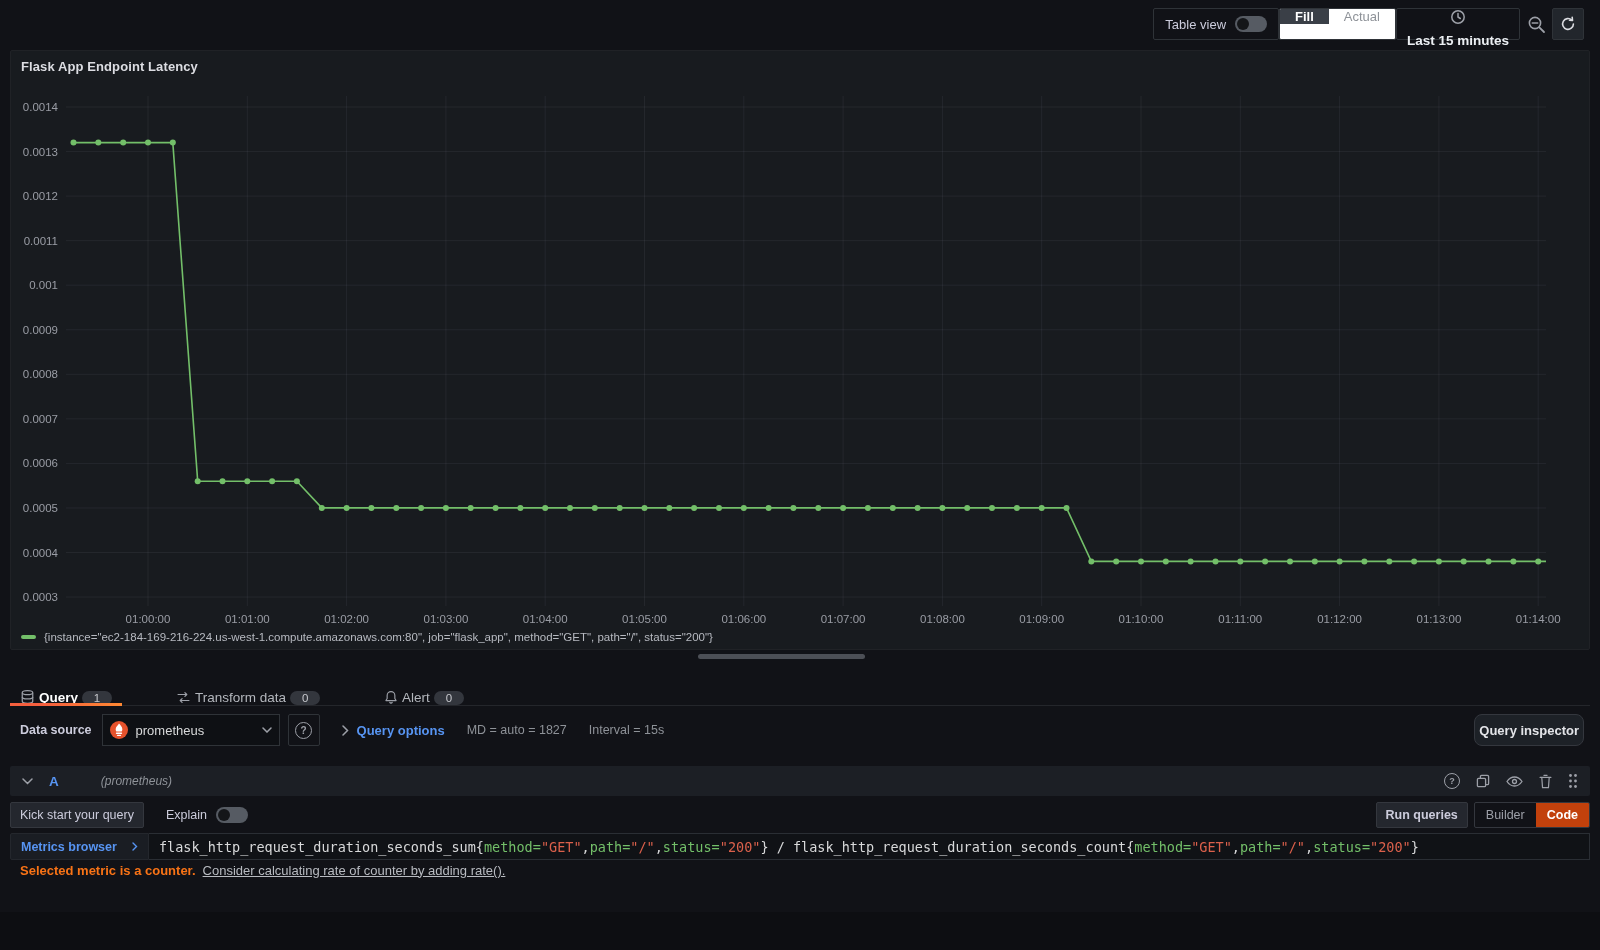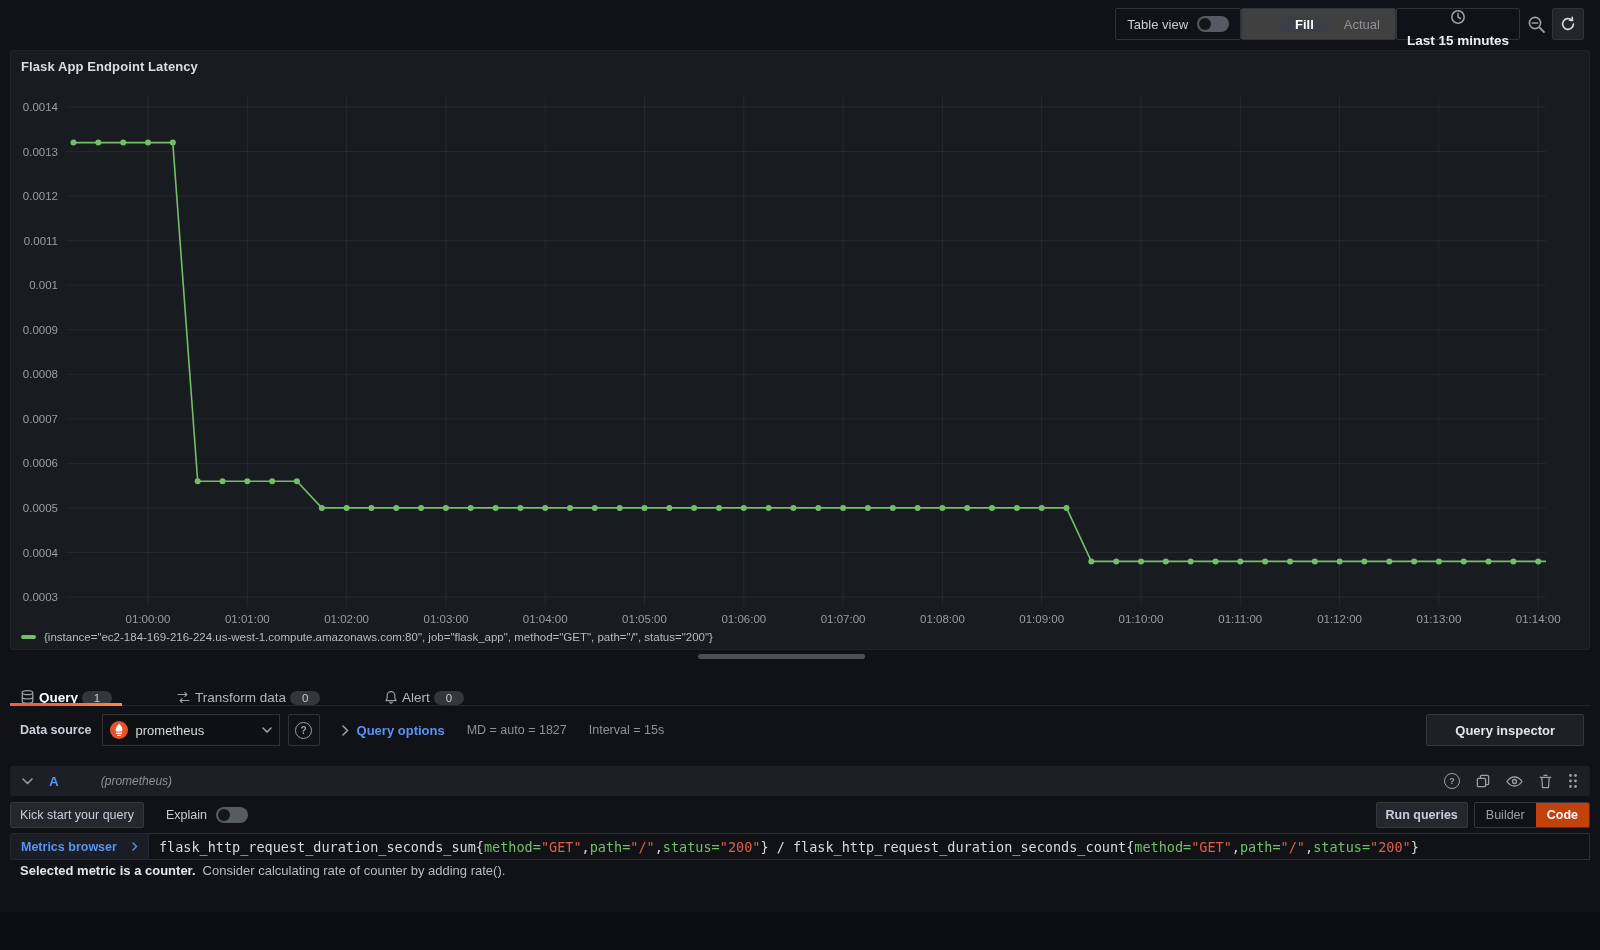--- a/index.html
+++ b/index.html
@@ -7,21 +7,21 @@
         font-family:"Liberation Sans","DejaVu Sans",sans-serif;color:#d8d9da;-webkit-font-smoothing:antialiased;}
   svg{display:block}
   .icon{display:inline-flex;align-items:center;justify-content:center;color:#9da0a8;}
 
   
   .topbar{position:absolute;top:8px;right:16px;display:flex;align-items:center;height:32px;}
   .tb-box{height:32px;display:flex;align-items:center;gap:9px;padding:0 11px;border:1px solid #2f3338;border-radius:2px;background:#111217;box-sizing:border-box;}
   .tb-label{font-size:13px;color:#ccccdc;}
   .toggle{width:32px;height:16px;border-radius:9px;background:#565b63;position:relative;cursor:pointer;flex:0 0 auto;}
   .toggle::after{content:"";position:absolute;left:2px;top:2px;width:12px;height:12px;border-radius:50%;background:#141619;}
-  .seg-group{display:flex;align-items:center;height:32px;border:1px solid #2f3338;border-radius:2px;overflow:hidden;box-sizing:border-box;background:#404040;padding-left:38px;}
+  .seg-group{display:flex;align-items:flex-start;height:32px;border:1px solid #2f3338;border-radius:2px;overflow:hidden;box-sizing:border-box;background:#ffffff;}
   .seg{display:flex;align-items:center;padding:0 15px;font-size:13px;color:#8e9298;cursor:pointer;}
   .seg.active{background:#3a3f47;color:#ffffff;font-weight:700;}
   .timepicker{height:32px;display:flex;align-items:center;gap:8px;padding:0 10px;border:1px solid #2f3338;border-radius:2px;box-sizing:border-box;cursor:pointer;flex-direction:column;}
   .timepicker .tp-text{font-size:13.5px;font-weight:700;color:#eceff3;}
   .iconbtn{width:32px;height:32px;display:flex;align-items:center;justify-content:center;border-radius:2px;cursor:pointer;box-sizing:border-box;color:#ccccdc;}
   .iconbtn.bordered{border:1px solid #2f3338;background:#22262c;}
 
   
   .panel{position:absolute;left:10px;top:50px;width:1580px;height:600px;background:#181b1f;border:1px solid #202226;border-radius:2px;box-sizing:border-box;}
   .panel-title{position:absolute;left:10px;top:8px;font-size:13px;font-weight:600;color:#dcdde2;letter-spacing:.1px;}
@@ -46,21 +46,21 @@
   .ds-row{position:absolute;left:10px;top:714px;right:16px;height:32px;display:flex;align-items:center;}
   .ds-label{font-size:12.5px;font-weight:600;color:#ccccdc;margin:0 10px;}
   .ds-select{width:178px;height:32px;display:flex;align-items:center;gap:8px;padding:0 7px;background:#0e1014;border:1px solid #2f3338;border-radius:0;box-sizing:border-box;cursor:pointer;}
   .ds-select .ds-value{flex:1;font-size:13px;color:#d8d9da;}
   .help-btn{width:32px;height:32px;margin-left:8px;display:flex;align-items:center;justify-content:center;border:1px solid #2f3338;border-radius:2px;cursor:pointer;box-sizing:border-box;}
   .qcircle{width:15px;height:15px;border:1.4px solid #9da0a8;border-radius:50%;display:flex;align-items:center;justify-content:center;font-size:10px;color:#9da0a8;font-weight:700;}
   .qo-chev{margin-left:22px;}
   .qo-link{margin-left:8px;font-size:13px;font-weight:600;color:#5794F2;cursor:pointer;}
   .qo-meta{margin-left:22px;font-size:12.5px;color:#8e9298;}
   .spacer{flex:1;}
-  .btn{height:32px;display:inline-flex;align-items:center;gap:8px;padding:0 28px;background:#1d2127;border:1px solid #34373e;border-radius:2px;color:#e3e4e8;font-size:13px;font-weight:600;cursor:pointer;box-sizing:border-box;}
+  .btn{height:32px;display:inline-flex;align-items:center;gap:8px;padding:0 4px;background:#1d2127;border:1px solid #34373e;border-radius:8px;color:#e3e4e8;font-size:13px;font-weight:600;cursor:pointer;box-sizing:border-box;}
 
   
   .q-header{position:absolute;left:10px;top:766px;right:10px;height:30px;display:flex;align-items:center;background:#1c1f25;border-radius:2px;padding:0 12px;box-sizing:border-box;}
   .q-ref{margin-left:16px;font-size:13.5px;font-weight:700;color:#5794F2;}
   .q-hint{margin-left:42px;font-size:12px;font-style:italic;color:#8e9298;}
   .q-icons{display:flex;align-items:center;gap:16px;}
   .q-icons .icon{cursor:pointer;}
 
   .q-toolbar{position:absolute;left:10px;top:801px;right:10px;height:28px;display:flex;align-items:center;}
   .btn-sm{height:26px;display:inline-flex;align-items:center;padding:0 9px;background:#24272e;border:1px solid #34373e;border-radius:2px;color:#ccccdc;font-size:12.5px;cursor:pointer;box-sizing:border-box;}
@@ -72,22 +72,22 @@
 
   .editor-row{position:absolute;left:10px;top:833px;right:10px;height:27px;display:flex;align-items:stretch;}
   .metrics-btn{display:flex;align-items:center;gap:15px;padding:0 10px;background:#1a1d23;border:1px solid #24272d;border-radius:2px 0 0 2px;cursor:pointer;}
   .metrics-label{font-size:12.5px;font-weight:600;color:#5794F2;white-space:nowrap;}
   .code-box{flex:1;display:flex;align-items:center;background:#101216;border:1px solid #2a2e34;border-left:none;padding:0 10px;overflow:hidden;}
   .code{font-family:"DejaVu Sans Mono","Liberation Mono",monospace;font-size:13.5px;white-space:pre;color:#d8d9da;}
   .tok-label{color:#73BF69;}
   .tok-string{color:#DB604B;}
 
   .warning-row{position:absolute;left:20px;top:860px;height:20px;display:flex;align-items:center;gap:7px;font-size:13px;}
-  .warn-strong{color:#e5e5e5;font-weight:600;}
-  .warn-link{color:#b8bbc1;cursor:pointer;}
+  .warn-strong{color:#f97316;font-weight:600;}
+  .warn-link{color:#b8bbc1;text-decoration:underline;cursor:pointer;}
 
   .options-row{position:absolute;left:10px;top:883px;right:10px;height:26px;display:flex;align-items:center;gap:10px;border-bottom:1px solid #1f2227;box-sizing:border-box;padding:0 10px;}
   .options-label{font-size:12.5px;font-weight:600;color:#e3e4e8;margin-left:9px;}
   .opt-meta{font-size:12px;color:#8e9298;margin-left:12px;}
   .footer-strip{position:absolute;left:0;right:0;top:912px;bottom:0;background:#0d0e12;}
 </style>
 </head>
 <body>
 
 <div class="page">

